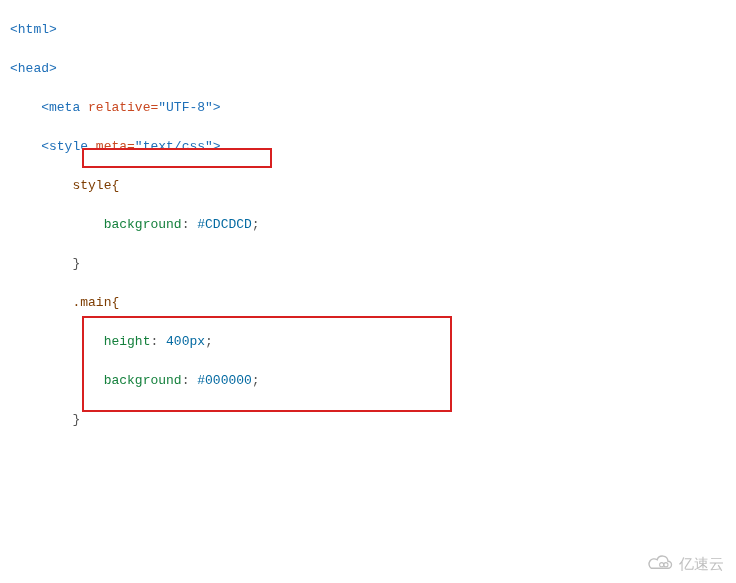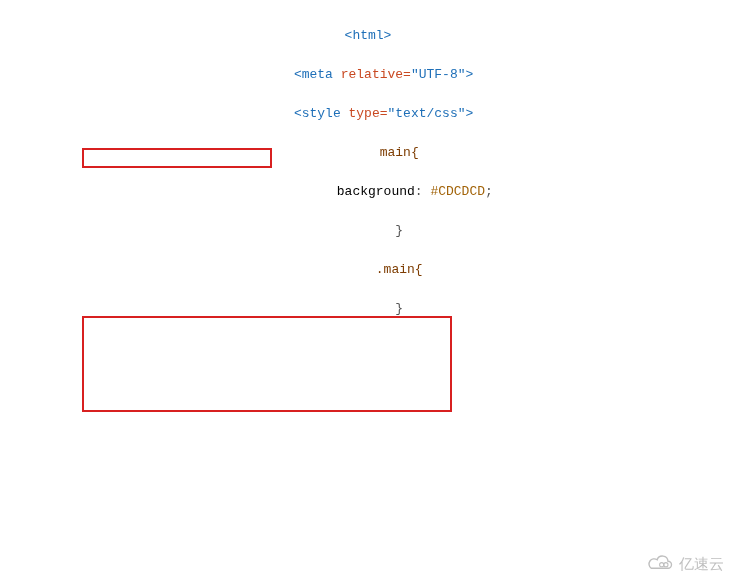--- a/index.html
+++ b/index.html
@@ -6,34 +6,33 @@
     margin: 0;
     padding: 0;
     font-family: Consolas, "Courier New", monospace;
     font-size: 13px;
     background: #fff;
     color: #333;
     line-height: 1.5;
     position: relative;
   }
   .code-container {
-    padding: 6px 10px;
+    padding: 0 10px;
     white-space: pre;
     position: relative;
     width: 736px;
     height: 583px;
     box-sizing: border-box;
-    text-align: center;
   }
   .tag    { color: #1e6fb8; }       
   .attr   { color: #c94922; }       
   .val    { color: #1e6fb8; }       
   .sel    { color: #7d3c01; }       
-  .prop   { color: #000000; }       
-  .cssval { color: #a16207; margin-top: 20px; }
+  .prop   { color: #15803d; }       
+  .cssval { color: #0369a1; margin-top: 20px; }
   .punct  { color: #555; }       
   .highlight-row {
     position: absolute;
     border: 2px solid #d82020;
     pointer-events: none;
     box-sizing: border-box;
   }
   .hl1 { top: 148px;  left: 82px;  width: 190px; height: 20px; }
   .hl2 { top: 316px;  left: 82px;  width: 370px; height: 96px; }
   .watermark {
@@ -48,26 +47,29 @@
     gap: 4px;
   }
   .watermark svg { width: 28px; height: 20px; }
   .line { display: block; min-height: 1.5em; }
 </style>
 </head>
 <body>
 
 <div class="code-container">
 <span class="line"><span class="tag">&lt;html&gt;</span></span>
+<span class="line"><span class="tag">&lt;head&gt;</span></span>
 <span class="line">    <span class="tag">&lt;meta </span><span class="attr">relative=</span><span class="val">"UTF-8"</span><span class="tag">&gt;</span></span>
-<span class="line">    <span class="tag">&lt;style </span><span class="attr">type=</span><span class="val">"text/css"</span><span class="tag">&gt;</span></span>
-<span class="line">        <span class="sel">main{</span></span>
+<span class="line">    <span class="tag">&lt;style </span><span class="attr">meta=</span><span class="val">"text/css"</span><span class="tag">&gt;</span></span>
+<span class="line">        <span class="sel">style{</span></span>
 <span class="line">            <span class="prop">background</span><span class="punct">: </span><span class="cssval">#CDCDCD</span><span class="punct">;</span></span>
 <span class="line">        <span class="punct">}</span></span>
 <span class="line">        <span class="sel">.main{</span></span>
+<span class="line">            <span class="prop">height</span><span class="punct">: </span><span class="cssval">400px</span><span class="punct">;</span></span>
+<span class="line">            <span class="prop">background</span><span class="punct">: </span><span class="cssval">#000000</span><span class="punct">;</span></span>
 <span class="line">        <span class="punct">}</span></span>
 
 
 
 
 
 
 
 
 

